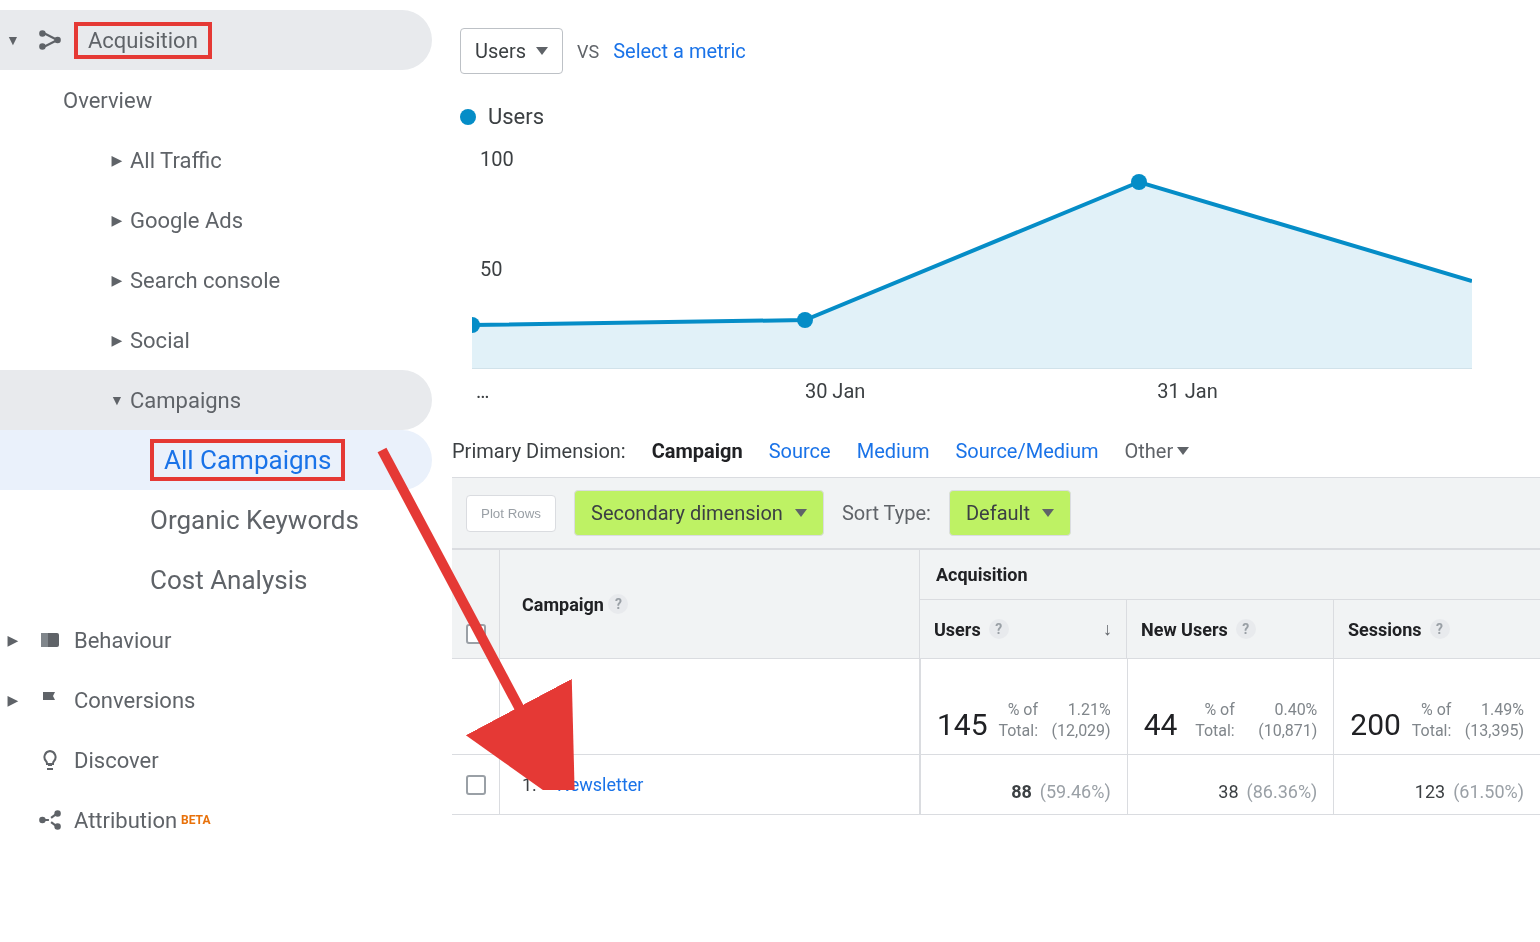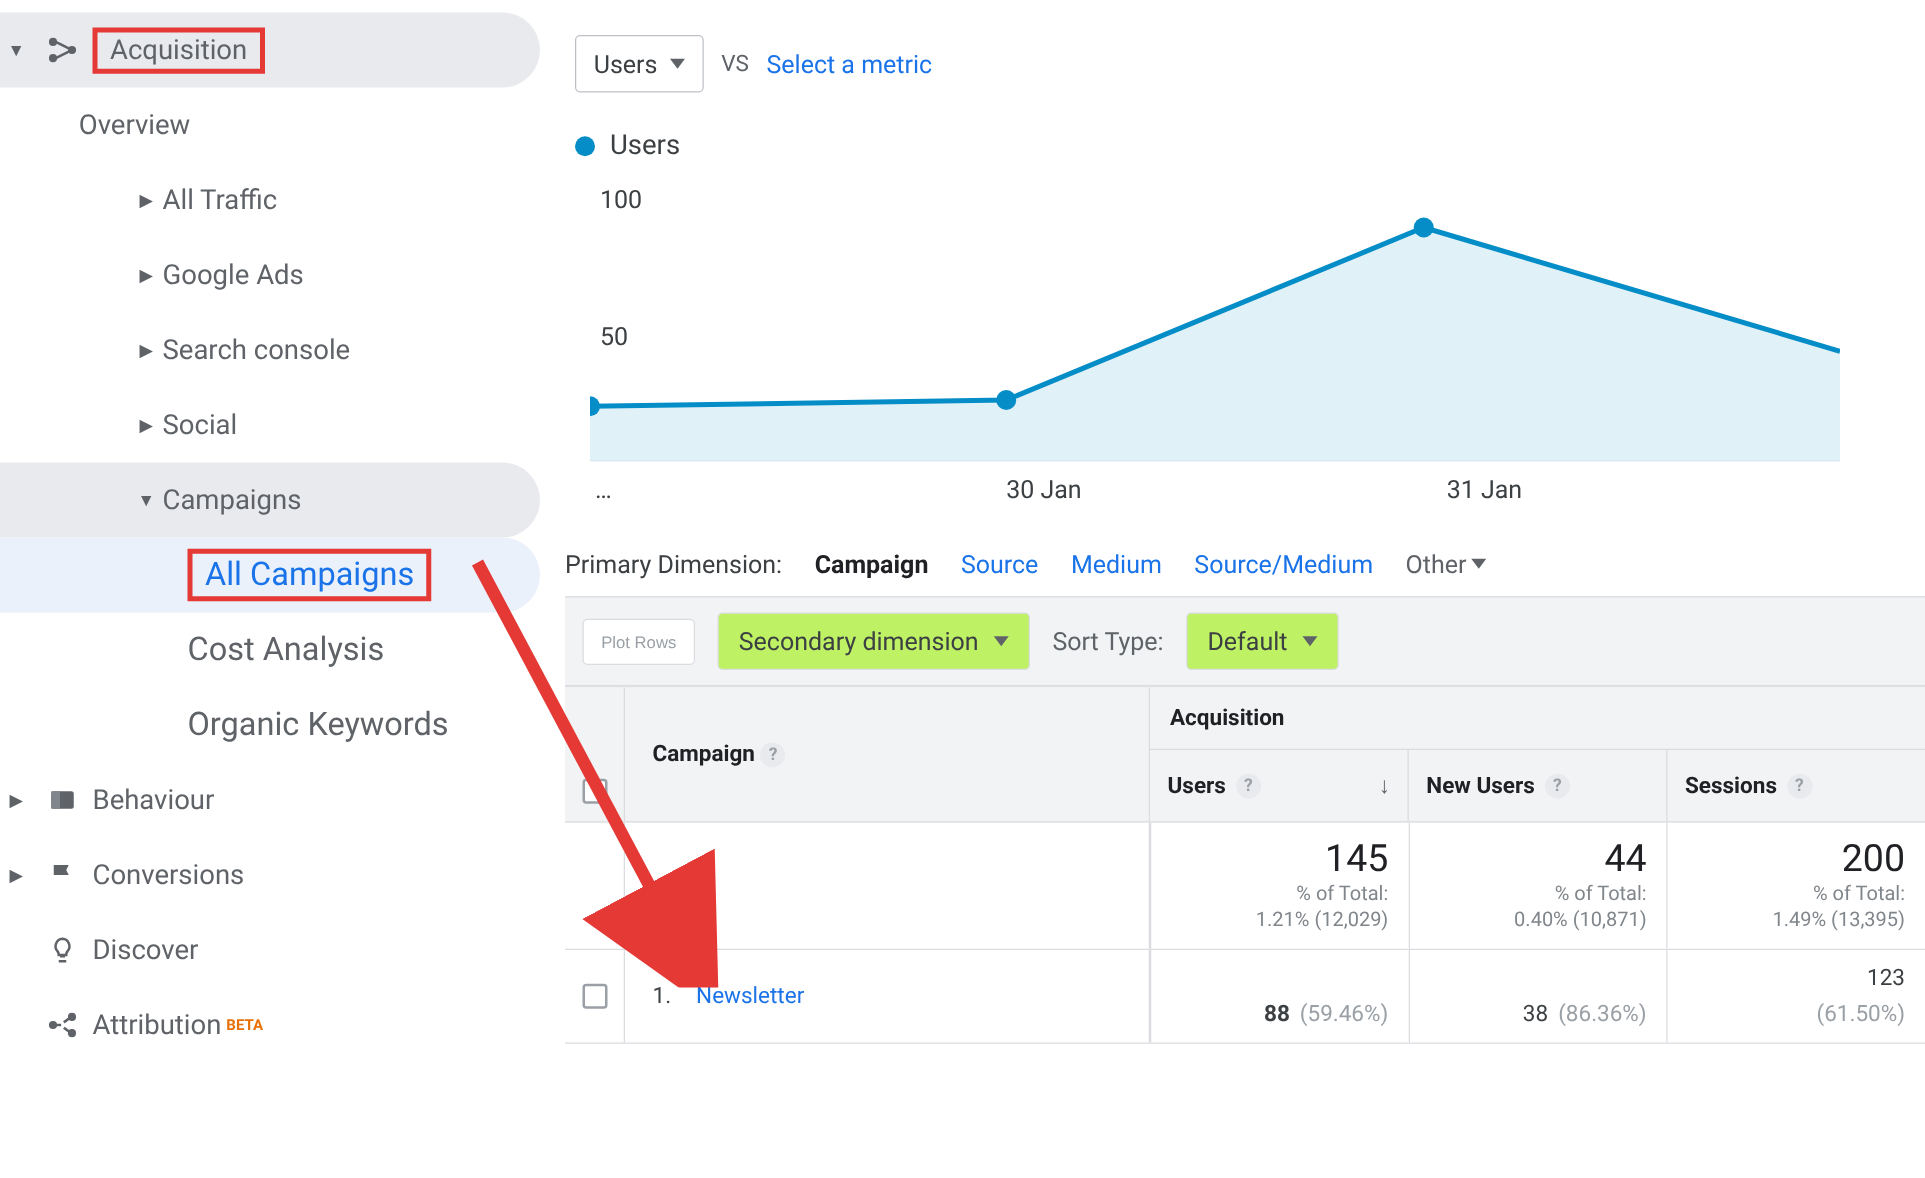--- a/index.html
+++ b/index.html
@@ -85,21 +85,21 @@
   .metric-heads { display:flex; }
   .mh { flex:1; border-left:1px solid #dadce0; padding:18px 14px; font-weight:700; color:#202124; display:flex; align-items:center; gap:8px; }
   .mh:first-child { border-left:none; }
   .q { width:20px; height:20px; border-radius:50%; background:#e8eaed; color:#9aa0a6; font-size:14px; display:inline-flex; align-items:center; justify-content:center; }
   .sort-arrow { font-size:18px; color:#5f6368; margin-left:auto; }
 
   .trow { display:flex; border-bottom:1px solid #dadce0; min-height:96px; }
   .tc { border-right:1px solid #dadce0; display:flex; align-items:center; }
   .tc-check { width:48px; justify-content:center; }
   .tc-camp { flex:0 0 420px; padding-left:22px; }
-  .tc-num { flex:1; flex-direction:column; align-items:flex-end; justify-content:center; padding:12px 16px; text-align:right; border-right:none; border-left:1px solid #dadce0; }
+  .tc-num { flex:1; flex-direction:row; align-items:flex-end; justify-content:center; padding:12px 16px; text-align:right; border-right:none; border-left:1px solid #dadce0; }
   .tc-num:first-of-type {}
   .bignum { font-size:30px; color:#202124; }
   .subtx { font-size:16px; color:#80868b; line-height:1.3; }
   .rownum { color:#3c4043; margin-right:20px; }
   .rowlink { color:#1a73e8; }
   .bold { font-weight:700; }
   .pct { color:#9aa0a6; }
 
   .chk { width:20px; height:20px; border:2px solid #9aa0a6; border-radius:3px; background:#fff; }
 
@@ -147,24 +147,24 @@
   </div>
   <div class="nav-row sub expanded">
     <span class="arrow">▼</span>
     <span>Campaigns</span>
   </div>
 
   <div class="nav-row leaf current">
     <span class="red-box"><span>All Campaigns</span></span>
   </div>
   <div class="nav-row leaf">
+    <span>Organic Keywords</span>
+  </div>
+  <div class="nav-row leaf">
     <span>Cost Analysis</span>
-  </div>
-  <div class="nav-row leaf">
-    <span>Organic Keywords</span>
   </div>
 
   <div class="nav-row section">
     <span class="arrow">▶</span>
     <span class="icon">
       <svg width="24" height="24" viewBox="0 0 24 24" fill="#5f6368">
           <rect x="3" y="5" width="18" height="14" rx="2"></rect>
           <rect x="3" y="5" width="7" height="14" fill="#80868b"></rect>
         </svg>
     </span>
@@ -325,21 +325,21 @@
         <span class="rowlink">Newsletter</span>
       </div>
       <div class="tc tc-num" style="flex-direction:row; justify-content:flex-end; gap:8px;">
         <span class="bold">88</span>
         <span class="pct">(59.46%)</span>
       </div>
       <div class="tc tc-num" style="flex-direction:row; justify-content:flex-end; gap:8px;">
         <span>38</span>
         <span class="pct">(86.36%)</span>
       </div>
-      <div class="tc tc-num" style="flex-direction:column; justify-content:flex-end; gap:8px;">
+      <div class="tc tc-num" style="flex-direction:row; justify-content:flex-end; gap:8px;">
         <span>123</span>
         <span class="pct">(61.50%)</span>
       </div>
     </div>
   </div>
 
   <svg class="anno-arrow" style="left:-70px; top:430px;" width="220" height="360">
     <defs>
       <marker id="ah" markerWidth="14" markerHeight="14" refX="6" refY="6" orient="auto">
         <path d="M0,0 L12,6 L0,12 Z" fill="#e53935"></path>

